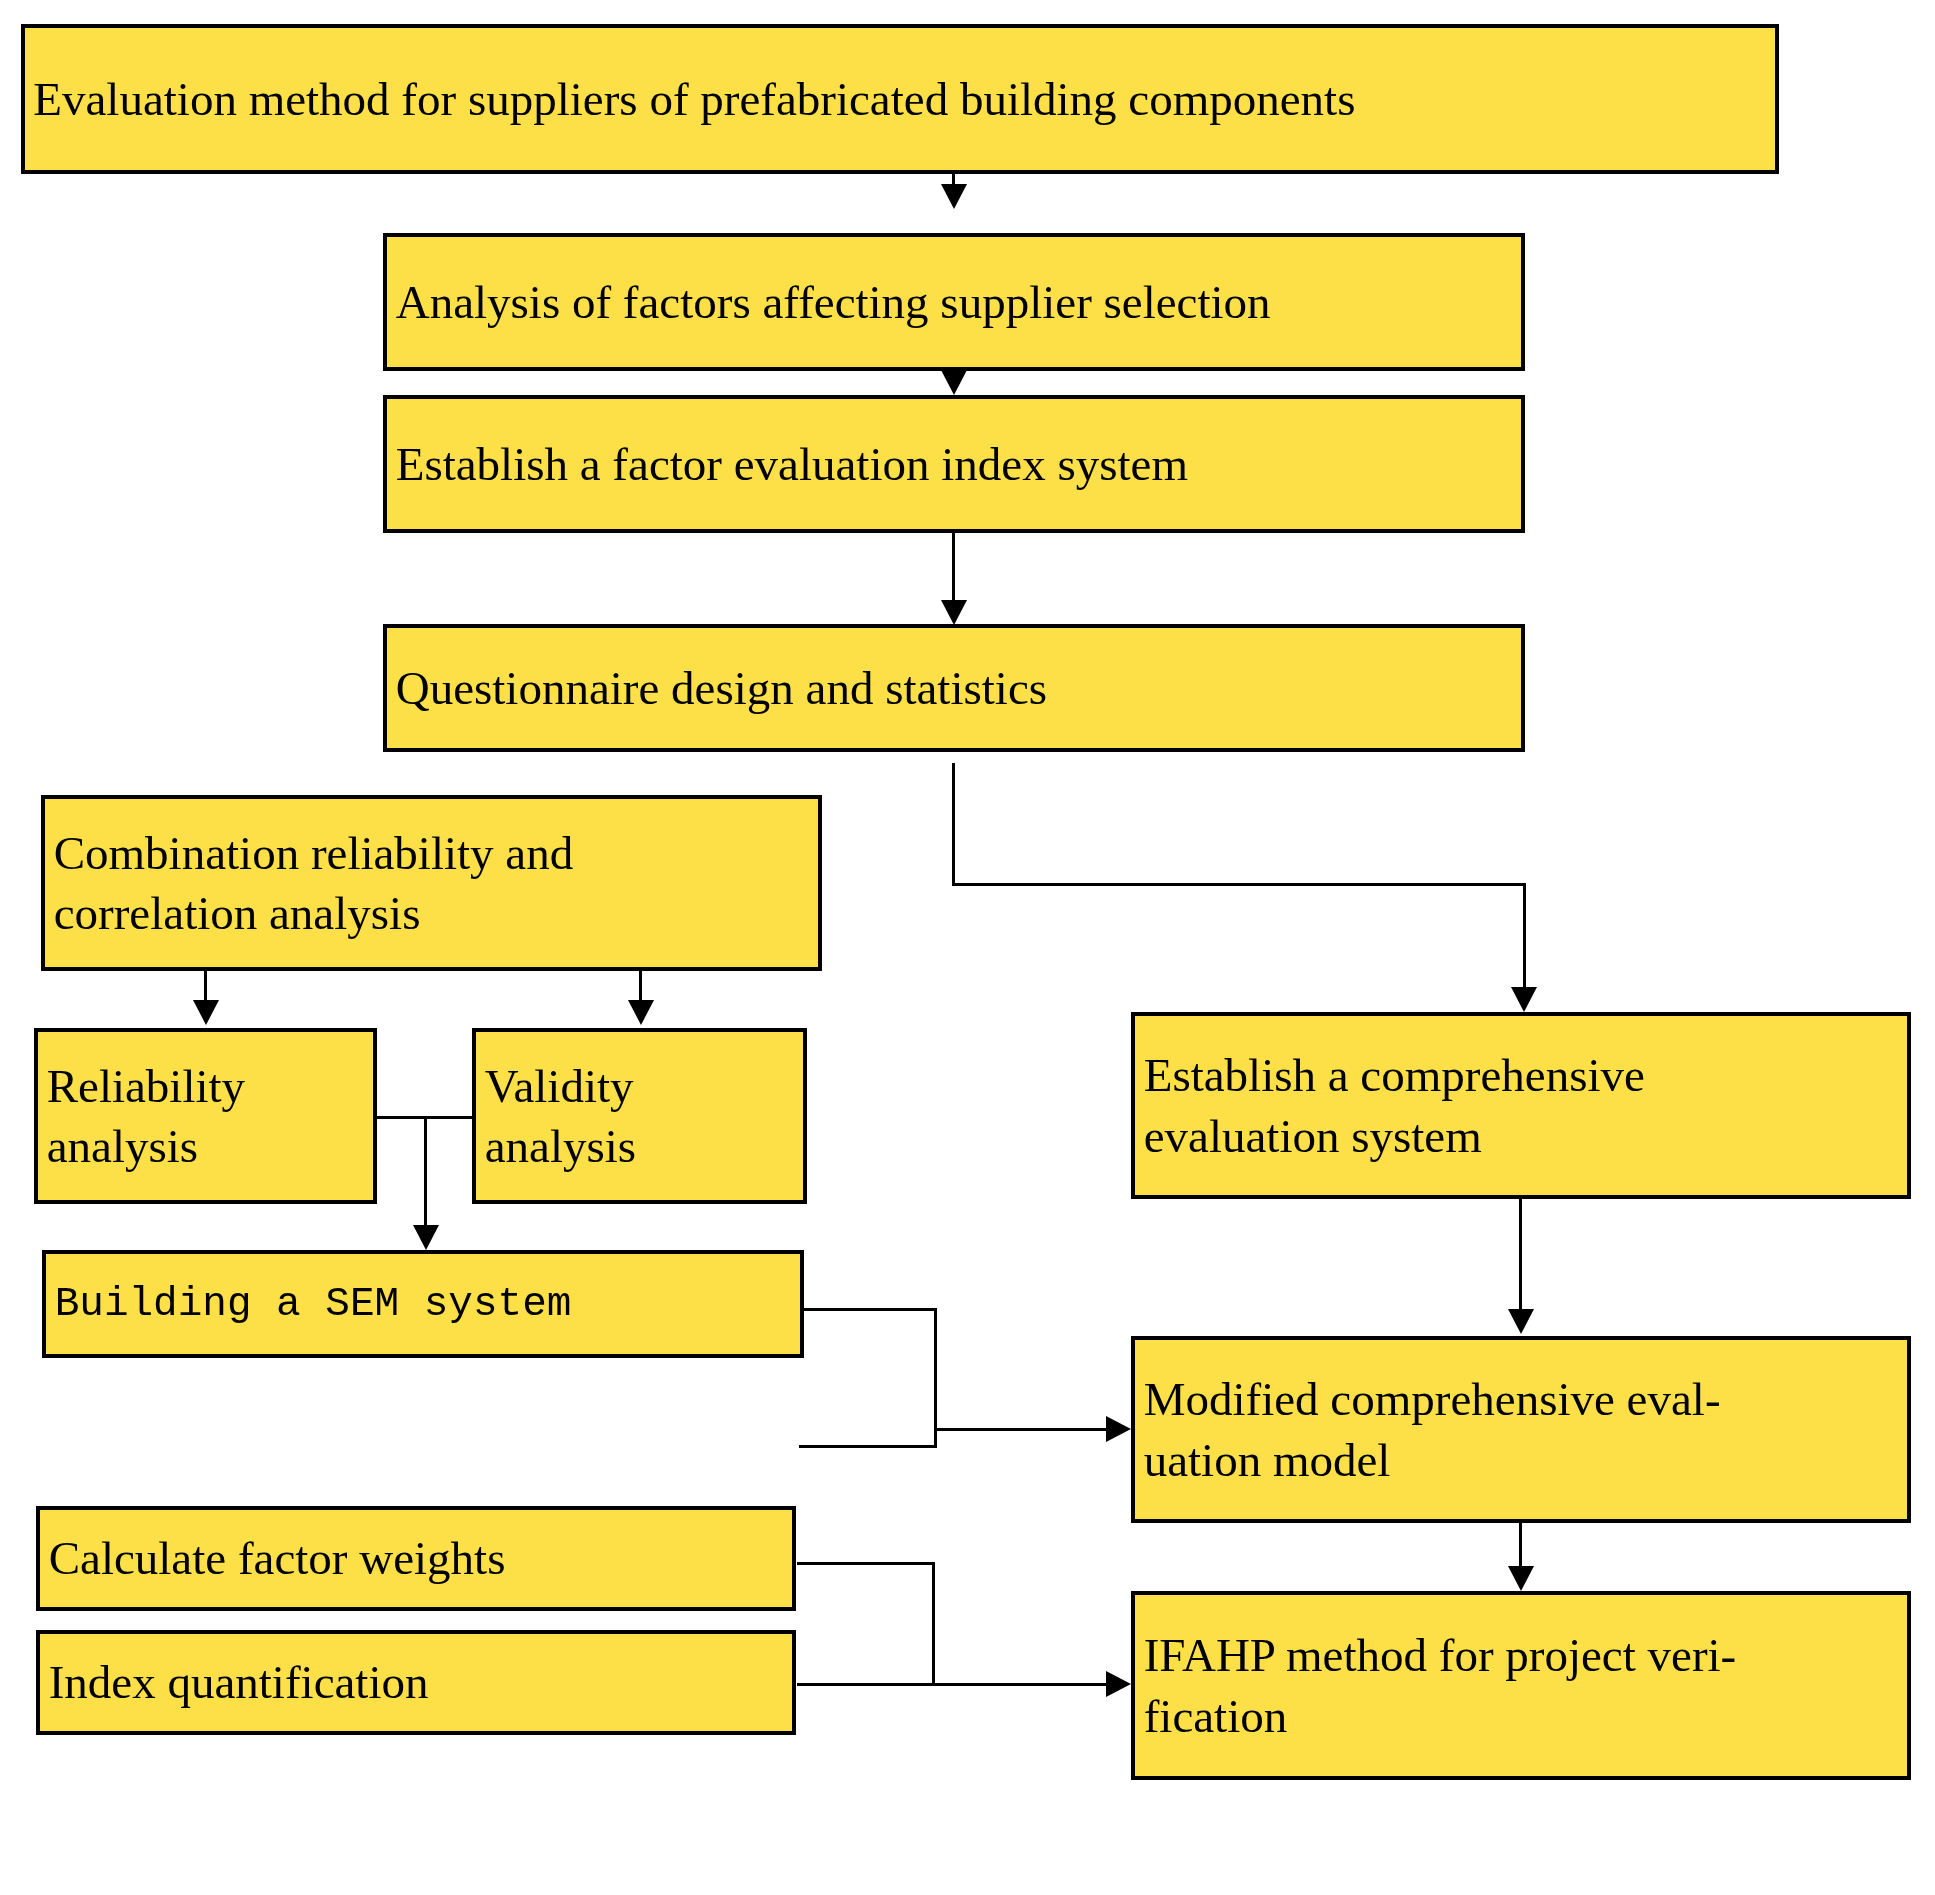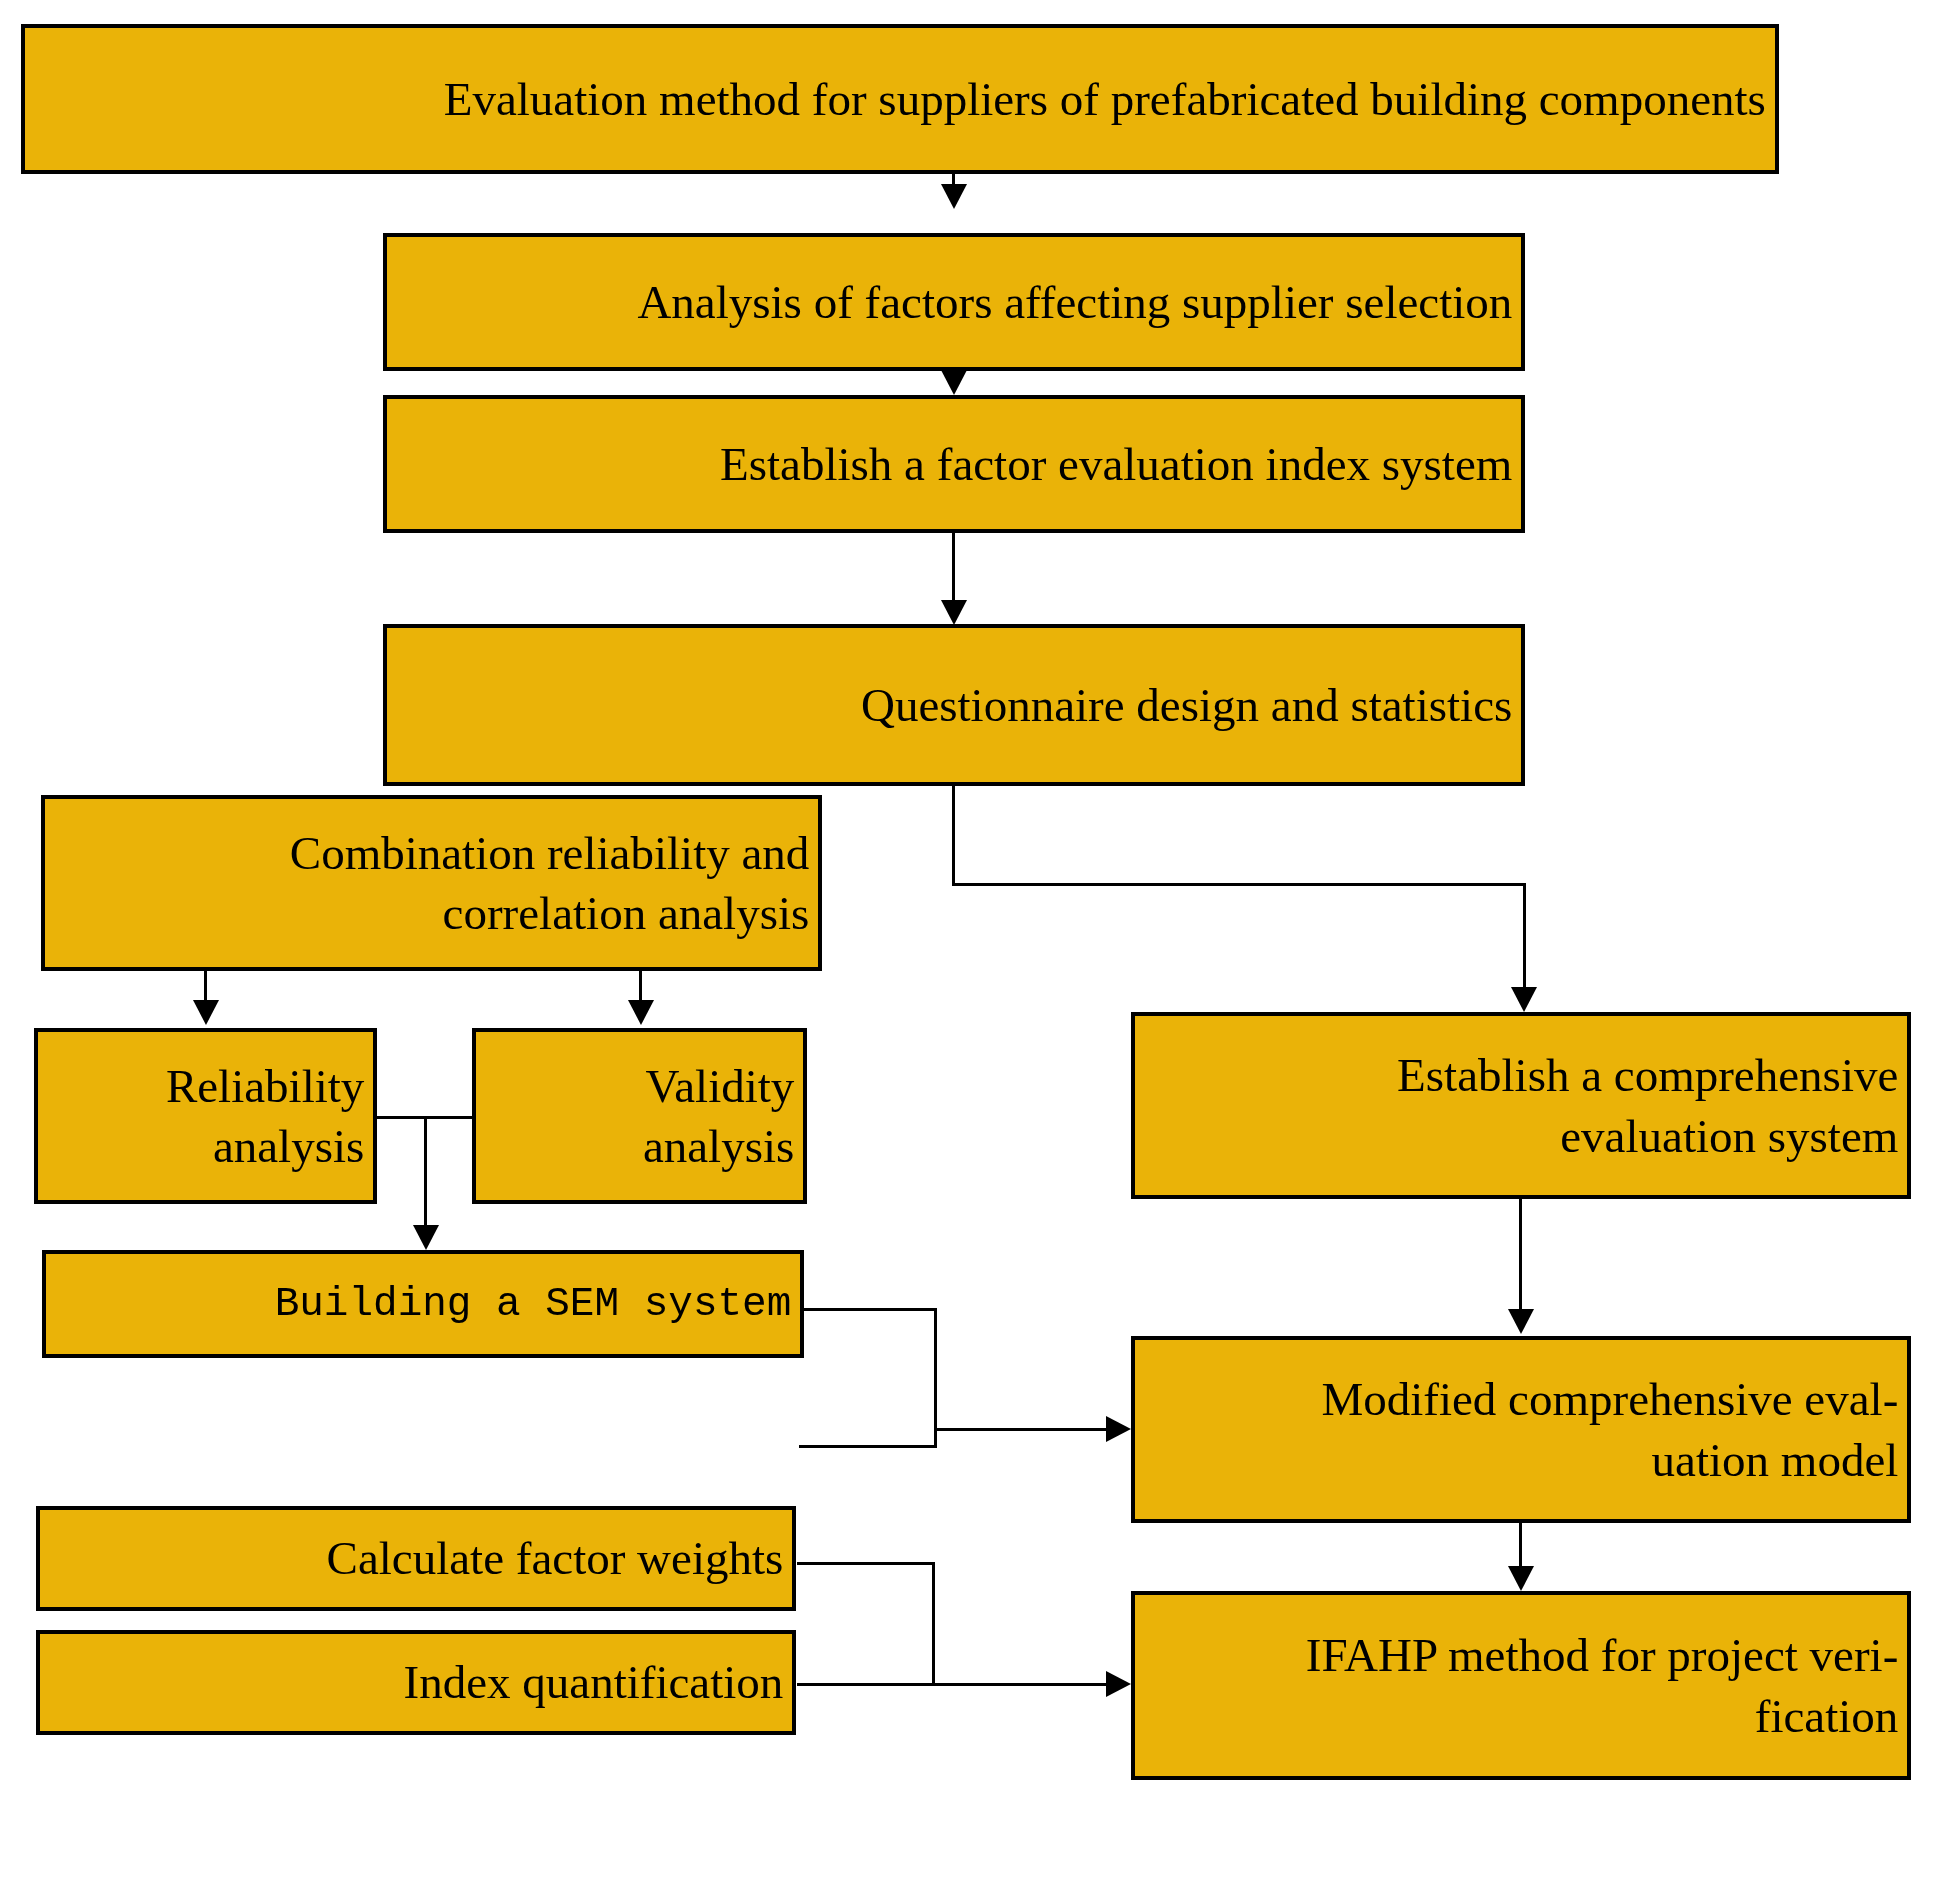--- a/index.html
+++ b/index.html
@@ -13,41 +13,41 @@
     width: 1936px;
     height: 1895px;
     background: #ffffff;
     font-family: "Liberation Serif", "DejaVu Serif", serif;
     overflow: hidden;
   }
   .node {
     position: absolute;
     box-sizing: border-box;
     border: 4.4px solid #000000;
-    background: #eab308;
+    background: #fde047;
     display: flex;
     align-items: center;
     justify-content: center;
-    text-align: right;
+    text-align: left;
     color: #000000;
     line-height: 1.28;
     padding: 2.5px 8.7px;
     z-index: 3;
   }
   .node .label {
     display: block;
     width: 100%;
     white-space: pre-line;
   }
 
   
   .n-root        { left: 20.6px;   top: 24px;   width: 1758px; height: 150px;  font-size: 47px; }
   .n-factors     { left: 383px;  top: 209px;  width: 1142px; height: 138px;  font-size: 47px; margin-top: 24px; }
   .n-index-sys   { left: 383px;  top: 395px;  width: 1142px; height: 138px;  font-size: 47px; }
-  .n-question    { left: 383px;  top: 624px; width: 1142px; height: 162px;  font-size: 47px; }
+  .n-question    { left: 383px;  top: 624px; width: 1142px; height: 128px;  font-size: 47px; }
 
   .n-combination { left: 41px;   top: 795px; width: 781px; height: 176px;  font-size: 47px; }
   .n-reliability { left: 34px;   top: 1028px; width: 343px;  height: 176px;  font-size: 47px; }
   .n-validity    { left: 472px;  top: 1028px; width: 335px;  height: 176px;  font-size: 47px; }
 
   .n-sem         { left: 42px;   top: 1250px; width: 762px; height: 108px;  font-size: 41px; font-family: Liberation Mono, monospace; }
   .n-modind      { left: 36px;   top: 1390px; width: 764px; height: 105px;  font-size: 47px; }
   .n-weights     { left: 36px;   top: 1506px; width: 760px; height: 105px;  font-size: 47px; }
   .n-quant       { left: 36px;   top: 1630px; width: 760px; height: 105px;  font-size: 47px; }
 

